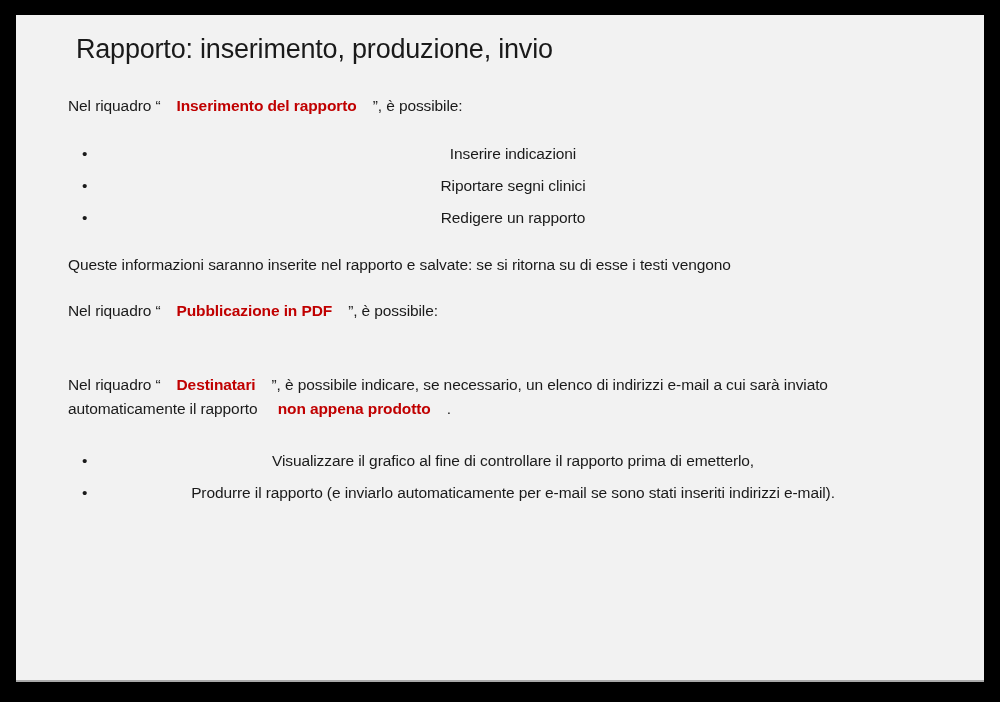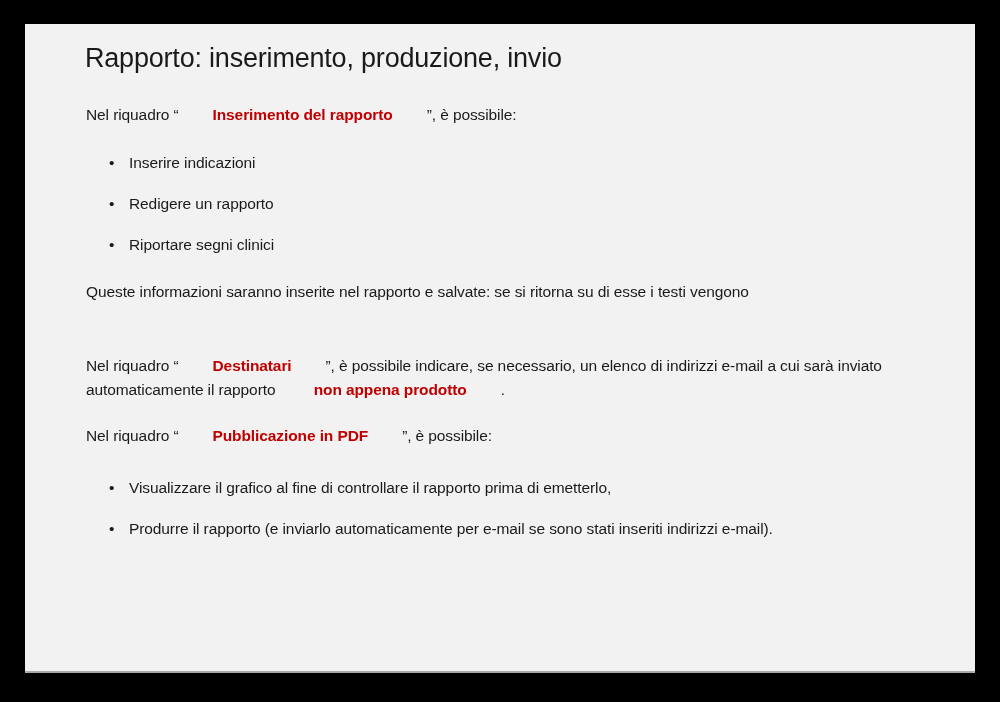--- a/index.html
+++ b/index.html
@@ -1,21 +1,21 @@
 <!DOCTYPE html>
 <html style="--accent: #C00000; --text: #1A1A1A; --bg: #F2F2F2; --frame: #000000;"><head>
 <meta charset="utf-8">
 <style>
   :root{
     --accent:#C00000;
     --text:#1A1A1A;
     --bg:#F2F2F2;
     --frame:#000000;
   }
-  *{margin:17px;padding:0;box-sizing:border-box;}
+  *{margin:8px;padding:0;box-sizing:border-box;}
   html,body{width:1000px;height:702px;overflow:hidden;}
   body{
     background:var(--frame);
     font-family:"Liberation Sans", sans-serif;
     color:var(--text);
   }
   .slide{
     position:absolute;
     top:7px;left:8px;right:8px;bottom:12px;
     background:var(--bg);
@@ -41,20 +41,21 @@
   .ul1{margin-top:24px;}
   .p2{margin-top:23px;}
   .p3{margin-top:50px;}
   .p4{margin-top:22px;}
   .ul2{margin-top:28px;}
   ul{list-style:none;}
   li{
     position:relative;
     padding-left:26px;
     line-height:24px;
+    text-align:center;
   }
   li::before{
     content:"\2022";
     position:absolute;
     left:6px;
     top:0;
     font-size:15.5px;
     color:var(--text);
   }
   .red{color:var(--accent);font-weight:bold;}
@@ -64,29 +65,29 @@
 
 <div class="slide">
   <h1 class="slide-title">Rapporto: inserimento, produzione, invio</h1>
 
   <div class="body">
 
     <p class="para p1"><span>Nel riquadro “</span><span class="red">Inserimento del rapporto</span><span>”, è possibile:</span></p>
 
     <ul class="ul1">
       <li>Inserire indicazioni</li>
+      <li>Riportare segni clinici</li>
       <li>Redigere un rapporto</li>
-      <li>Riportare segni clinici</li>
     </ul>
 
     <p class="para p2"><span>Queste informazioni saranno inserite nel rapporto e salvate: se si ritorna su di esse i testi vengono</span><br></p>
 
+    <p class="para p4"><span>Nel riquadro “</span><span class="red">Pubblicazione in PDF</span><span>”, è possibile:</span></p>
+
     <p class="para p3"><span>Nel riquadro “</span><span class="red">Destinatari</span><span>”, è possibile indicare, se necessario, un elenco di indirizzi e-mail a cui sarà inviato</span><br><span>automaticamente il rapporto </span><span class="red">non appena prodotto</span><span>.</span></p>
-
-    <p class="para p4"><span>Nel riquadro “</span><span class="red">Pubblicazione in PDF</span><span>”, è possibile:</span></p>
 
     <ul class="ul2">
       <li>Visualizzare il grafico al fine di controllare il rapporto prima di emetterlo,</li>
       <li>Produrre il rapporto (e inviarlo automaticamente per e-mail se sono stati inseriti indirizzi e-mail).</li>
     </ul>
 
   </div>
 </div>
 
 </body></html>

